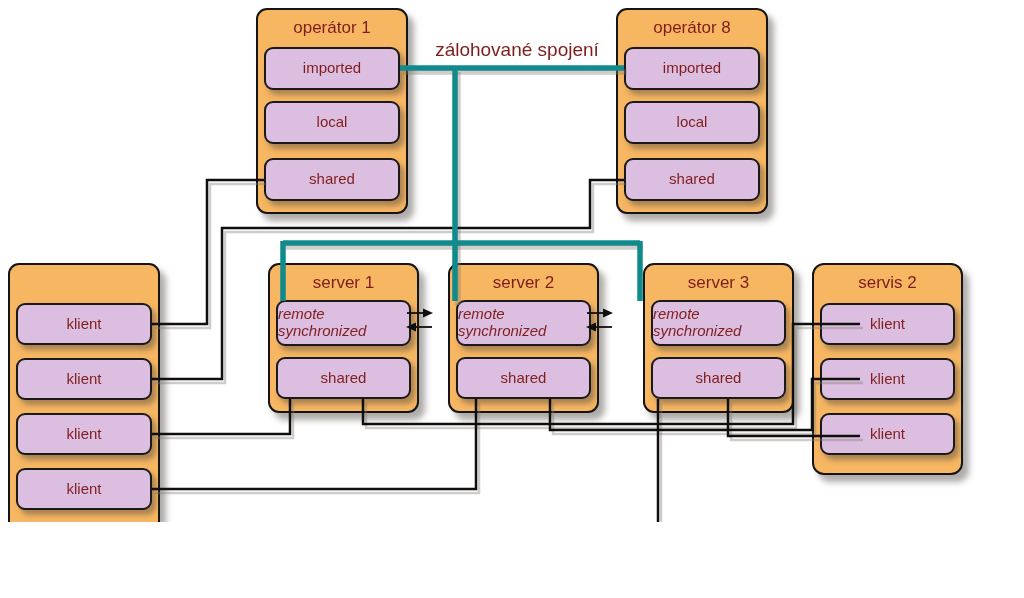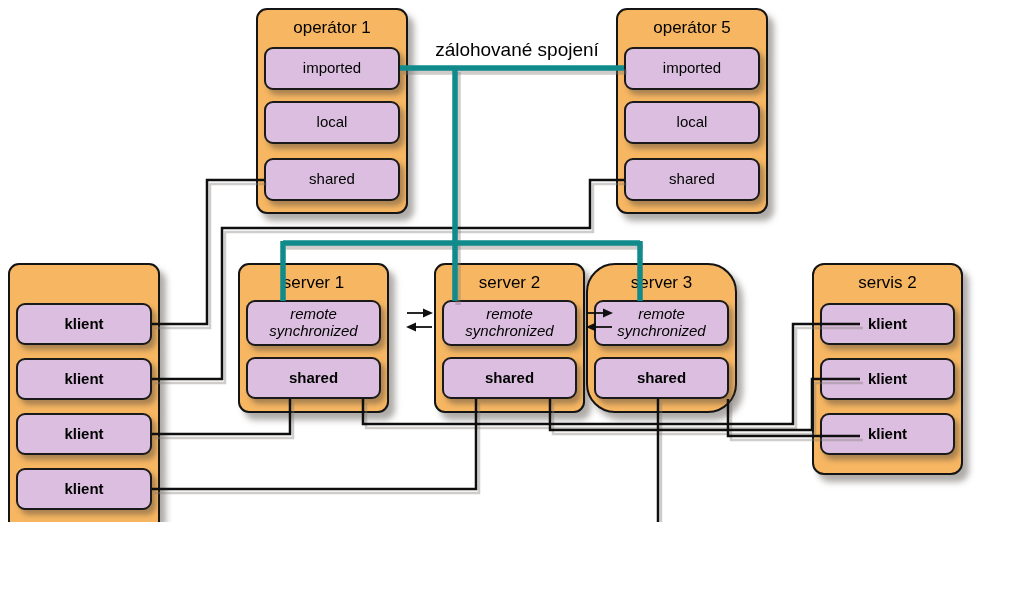--- a/index.html
+++ b/index.html
@@ -1,84 +1,84 @@
 <!DOCTYPE html>
 <html><head>
 <meta charset="utf-8">
 <style>
   html,body{margin:0;padding:0;background:#ffffff;}
   .stage{
     position:relative;width:1024px;height:522px;background:#ffffff;overflow:hidden;
-    font-family:"Liberation Sans", sans-serif;color:#000000;
+    font-family:"Liberation Sans", sans-serif;color:#7f1d1d;
   }
   .group{
     position:absolute;box-sizing:border-box;
     border:2px solid #141414;border-radius:11px;
     box-shadow:6px 7px 6px rgba(108,102,96,0.55);
   }
   .g-title{
     position:absolute;top:8px;left:0;width:100%;height:20px;line-height:20px;
     text-align:center;font-size:17px;
   }
   .sub{
     position:absolute;box-sizing:border-box;left:6px;right:6px;
     border:2px solid #1a1a1a;border-radius:9px;
     box-shadow:4px 5px 5px rgba(98,82,66,0.5);
-    display:flex;align-items:center;justify-content:center;text-align:center;
+    display:flex;align-items:center;justify-content:center;
     font-size:15px;line-height:1.12;
   }
   .sub.h43{height:43px;}
-  .sub.h42{height:42px;font-weight:bold;}
+  .sub.h42{height:42px;}
   .sub.h46{height:46px;font-style:italic;}
   .wires{position:absolute;left:0;top:0;pointer-events:none;}
   .backup-label{
     position:absolute;left:417px;top:40px;width:200px;height:20px;
     text-align:center;font-size:19px;line-height:20px;
   }
 </style>
 </head>
 <body>
 
 <div class="stage">
 
   <div class="group" style="left: 256px; top: 8px; width: 152px; height: 206px; background: rgb(246, 182, 98);">
     <div class="g-title">operátor 1</div>
     <div class="sub h43" style="top: 37px; background: rgb(220, 191, 224);">imported</div>
     <div class="sub h43" style="top: 91px; background: rgb(220, 191, 224);">local</div>
     <div class="sub h43" style="top: 148px; background: rgb(220, 191, 224);">shared</div>
   </div>
 
   <div class="group" style="left: 616px; top: 8px; width: 152px; height: 206px; background: rgb(246, 182, 98);">
-    <div class="g-title">operátor 5</div>
+    <div class="g-title">operátor 8</div>
     <div class="sub h43" style="top: 37px; background: rgb(220, 191, 224);">imported</div>
     <div class="sub h43" style="top: 91px; background: rgb(220, 191, 224);">local</div>
     <div class="sub h43" style="top: 148px; background: rgb(220, 191, 224);">shared</div>
   </div>
 
   <div class="group" style="left: 8px; top: 263px; width: 152px; height: 314px; background: rgb(246, 182, 98);">
     <div class="sub h42" style="top: 38px; background: rgb(220, 191, 224);">klient</div>
     <div class="sub h42" style="top: 93px; background: rgb(220, 191, 224);">klient</div>
     <div class="sub h42" style="top: 148px; background: rgb(220, 191, 224);">klient</div>
     <div class="sub h42" style="top: 203px; background: rgb(220, 191, 224);">klient</div>
     <div class="sub h42" style="top: 258px; background: rgb(220, 191, 224);">klient</div>
   </div>
 
-  <div class="group" style="left: 238px; top: 263px; width: 151px; height: 150px; background: rgb(246, 182, 98);">
+  <div class="group" style="left: 268px; top: 263px; width: 151px; height: 150px; background: rgb(246, 182, 98);">
     <div class="g-title">server 1</div>
     <div class="sub h46" style="top: 35px; background: rgb(220, 191, 224);">remote synchronized</div>
     <div class="sub h42" style="top: 92px; background: rgb(220, 191, 224);">shared</div>
   </div>
 
-  <div class="group" style="left: 434px; top: 263px; width: 151px; height: 150px; background: rgb(246, 182, 98);">
+  <div class="group" style="left: 448px; top: 263px; width: 151px; height: 150px; background: rgb(246, 182, 98);">
     <div class="g-title">server 2</div>
     <div class="sub h46" style="top: 35px; background: rgb(220, 191, 224);">remote synchronized</div>
     <div class="sub h42" style="top: 92px; background: rgb(220, 191, 224);">shared</div>
   </div>
 
-  <div class="group" style="left: 586px; top: 263px; width: 151px; height: 150px; background: rgb(246, 182, 98); border-radius: 29px;">
+  <div class="group" style="left: 643px; top: 263px; width: 151px; height: 150px; background: rgb(246, 182, 98);">
     <div class="g-title">server 3</div>
     <div class="sub h46" style="top: 35px; background: rgb(220, 191, 224);">remote synchronized</div>
     <div class="sub h42" style="top: 92px; background: rgb(220, 191, 224);">shared</div>
   </div>
 
   <div class="group" style="left: 812px; top: 263px; width: 151px; height: 212px; background: rgb(246, 182, 98); border-radius: 12px;">
     <div class="g-title">servis 2</div>
     <div class="sub h42" style="top: 38px; background: rgb(220, 191, 224);">klient</div>
     <div class="sub h42" style="top: 93px; background: rgb(220, 191, 224);">klient</div>
     <div class="sub h42" style="top: 148px; background: rgb(220, 191, 224);">klient</div>

